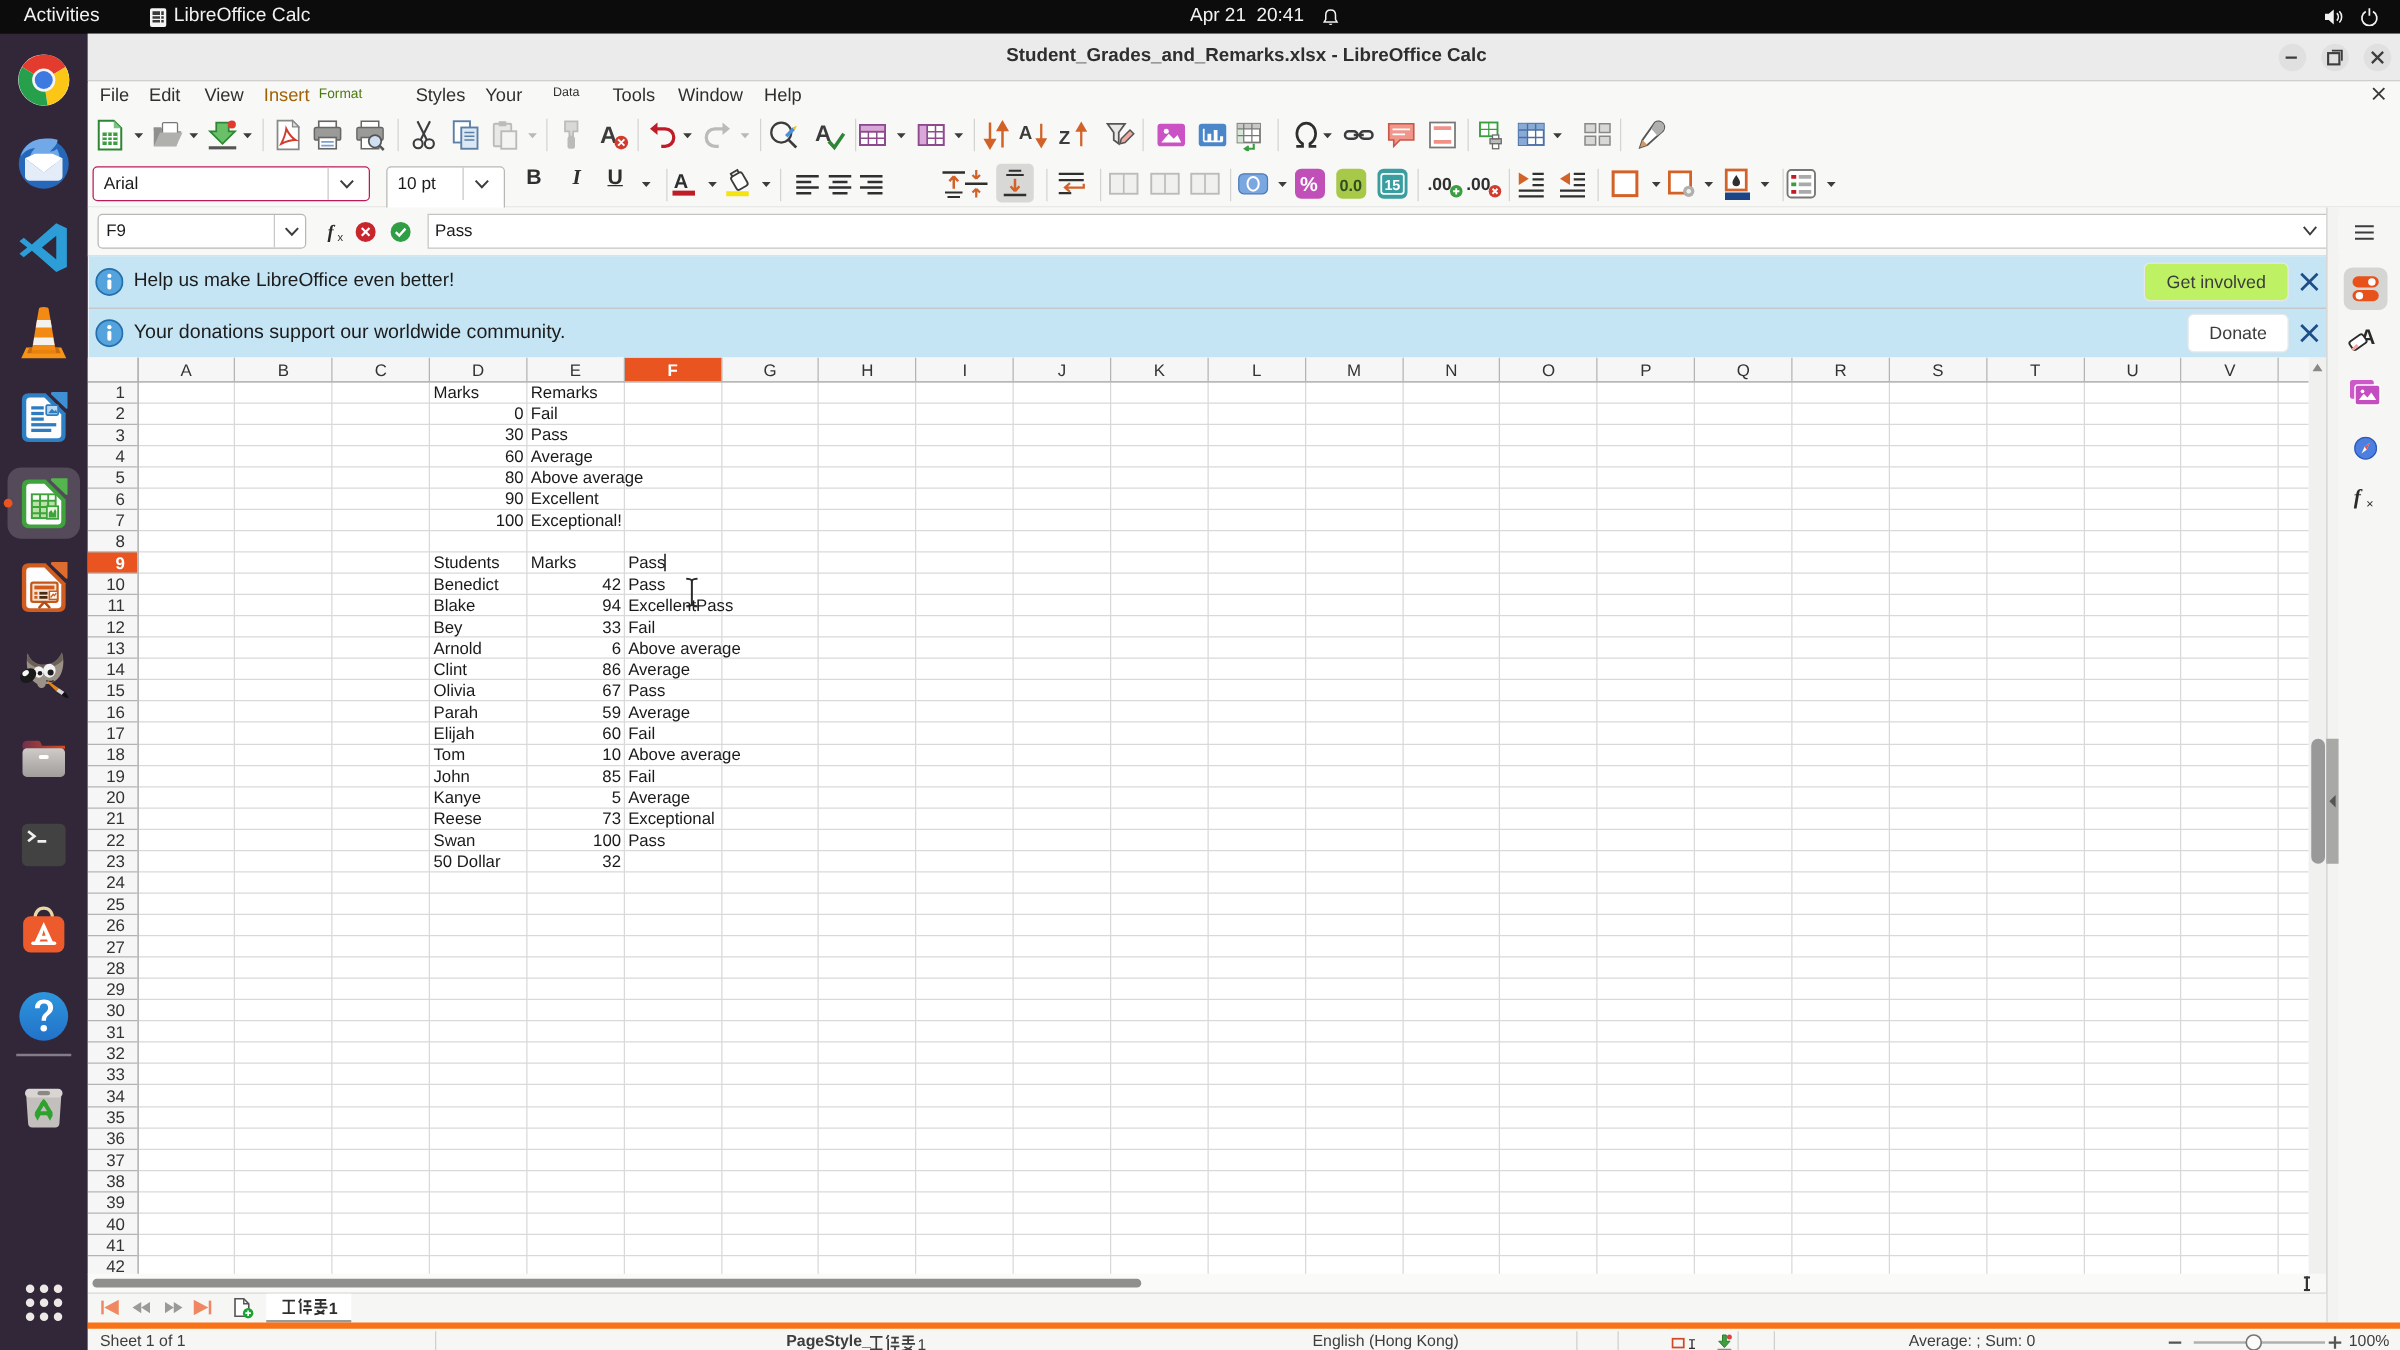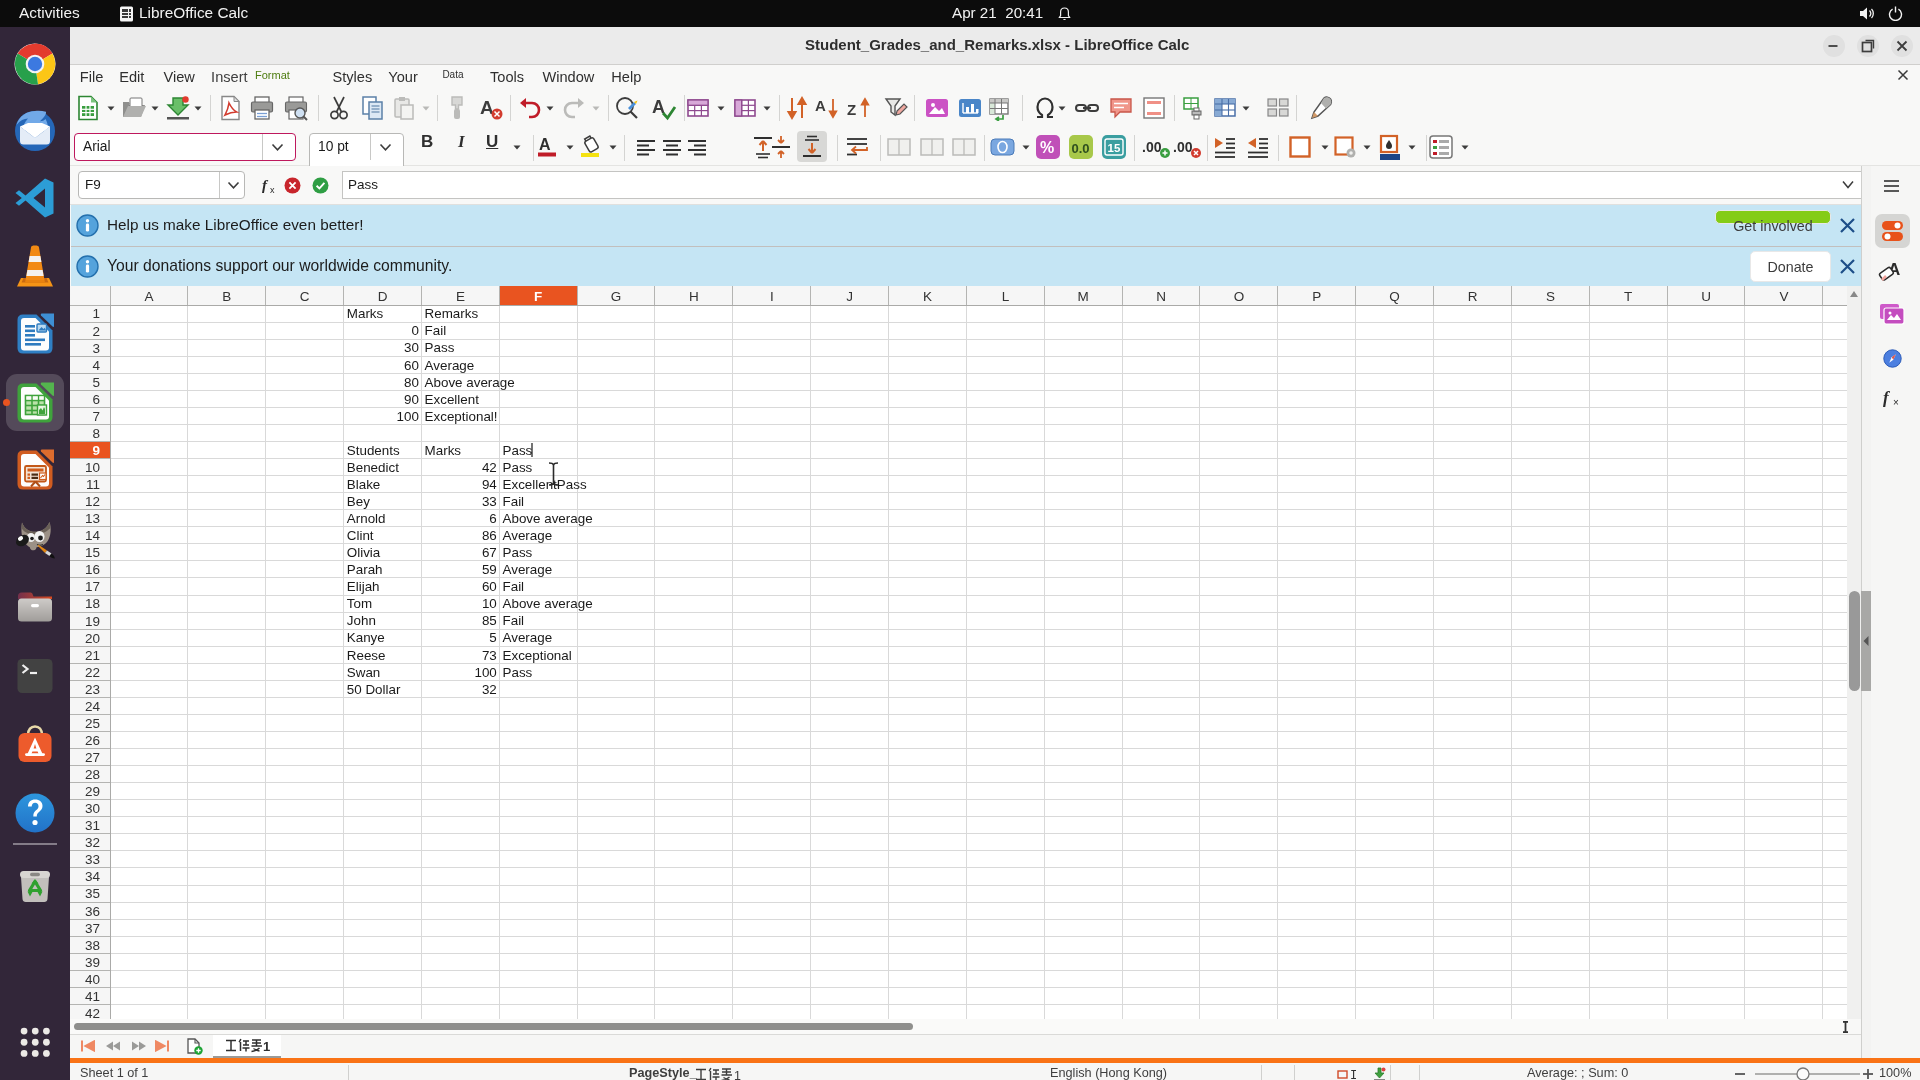--- a/index.html
+++ b/index.html
@@ -53,21 +53,21 @@
  <path d="M4.5 1.5 L12.5 1.5 L12.5 9.5" fill="none" stroke="#3d3d3d" stroke-width="1.4"></path>
 </svg>
 <svg class="abs" style="left:1896px;top:40px" width="12" height="12" viewBox="0 0 12 12">
  <path d="M1.5 1.5 L10.5 10.5 M10.5 1.5 L1.5 10.5" stroke="#3d3d3d" stroke-width="1.8"></path>
 </svg>
 
 <div class="abs" style="left:70px;top:66px;width:1850px;height:22px;background:#f8f8f7;">
 <div class="abs" style="left:9.799999999999997px;top:3px;font-size:14.6px;color:#2f2f2f;">File</div>
 <div class="abs" style="left:49.2px;top:3px;font-size:14.6px;color:#2f2f2f;">Edit</div>
 <div class="abs" style="left:93.5px;top:3px;font-size:14.6px;color:#2f2f2f;">View</div>
-<div class="abs" style="left:141.1px;top:3px;font-size:14.6px;color:#404040;">Insert</div>
+<div class="abs" style="left:141.1px;top:3px;font-size:14.6px;color:#a16207;">Insert</div>
 <div class="abs" style="left:185px;top:3px;font-size:11px;color:#4d7c0f;">Format</div>
 <div class="abs" style="left:262.5px;top:3px;font-size:14.6px;color:#2f2f2f;">Styles</div>
 <div class="abs" style="left:318.3px;top:3px;font-size:14.6px;color:#2f2f2f;">Your</div>
 <div class="abs" style="left:372.4px;top:3px;font-size:10px;color:#2f2f2f;">Data</div>
 <div class="abs" style="left:420px;top:3px;font-size:14.6px;color:#2f2f2f;">Tools</div>
 <div class="abs" style="left:472.4px;top:3px;font-size:14.6px;color:#2f2f2f;">Window</div>
 <div class="abs" style="left:541.3px;top:3px;font-size:14.6px;color:#2f2f2f;">Help</div>
 <svg class="abs" style="left:1826px;top:2px" width="14" height="14" viewBox="0 0 14 14">
       <path d="M2.5 2.5 L11.5 11.5 M11.5 2.5 L2.5 11.5" stroke="#3a3a3a" stroke-width="1.5"></path>
     </svg>
@@ -541,21 +541,21 @@
     </svg>
 </div>
 
 <div class="abs" style="left:71px;top:205px;width:1790px;height:41px;background:#c5e5f4;">
  <svg class="abs" style="left:5px;top:9px" width="23" height="23" viewBox="0 0 23 23">
   <circle cx="11.5" cy="11.5" r="10.5" fill="#55a3dc" stroke="#2470ad" stroke-width="1.4"></circle>
   <circle cx="11.5" cy="6.7" r="1.7" fill="#fff"></circle>
       <rect x="9.9" y="9.6" width="3.2" height="8" rx="1.4" fill="#fff"></rect>
  </svg>
  <div class="abs" style="left:36px;top:11px;font-size:15.3px;color:#1c1c1c;">Help us make LibreOffice even better!</div>
- <div class="abs" style="left:1644px;top:5px;width:116px;height:14px;background:#84cc16;border-radius:5px;border:1px solid #e8e8e8;text-align:center;font-size:14.3px;color:#3c3c3c;line-height:30px;">Get involved</div>
+ <div class="abs" style="left:1644px;top:5px;width:116px;height:31px;background:#bef264;border-radius:5px;border:1px solid #e8e8e8;text-align:center;font-size:14.3px;color:#3c3c3c;line-height:30px;">Get involved</div>
  <svg class="abs" style="left:1768px;top:12px" width="17" height="17" viewBox="0 0 17 17">
       <path d="M2 2 L15 15 M15 2 L2 15" stroke="#1d4e88" stroke-width="2.2"></path>
     </svg>
 </div>
 <div class="abs" style="left:71px;top:246px;width:1790px;height:40px;background:#c5e5f4;border-top:1px solid #c2bfbd;">
  <svg class="abs" style="left:5px;top:8px" width="23" height="23" viewBox="0 0 23 23">
   <circle cx="11.5" cy="11.5" r="10.5" fill="#55a3dc" stroke="#2470ad" stroke-width="1.4"></circle>
   <circle cx="11.5" cy="6.7" r="1.7" fill="#fff"></circle>
       <rect x="9.9" y="9.6" width="3.2" height="8" rx="1.4" fill="#fff"></rect>
  </svg>

